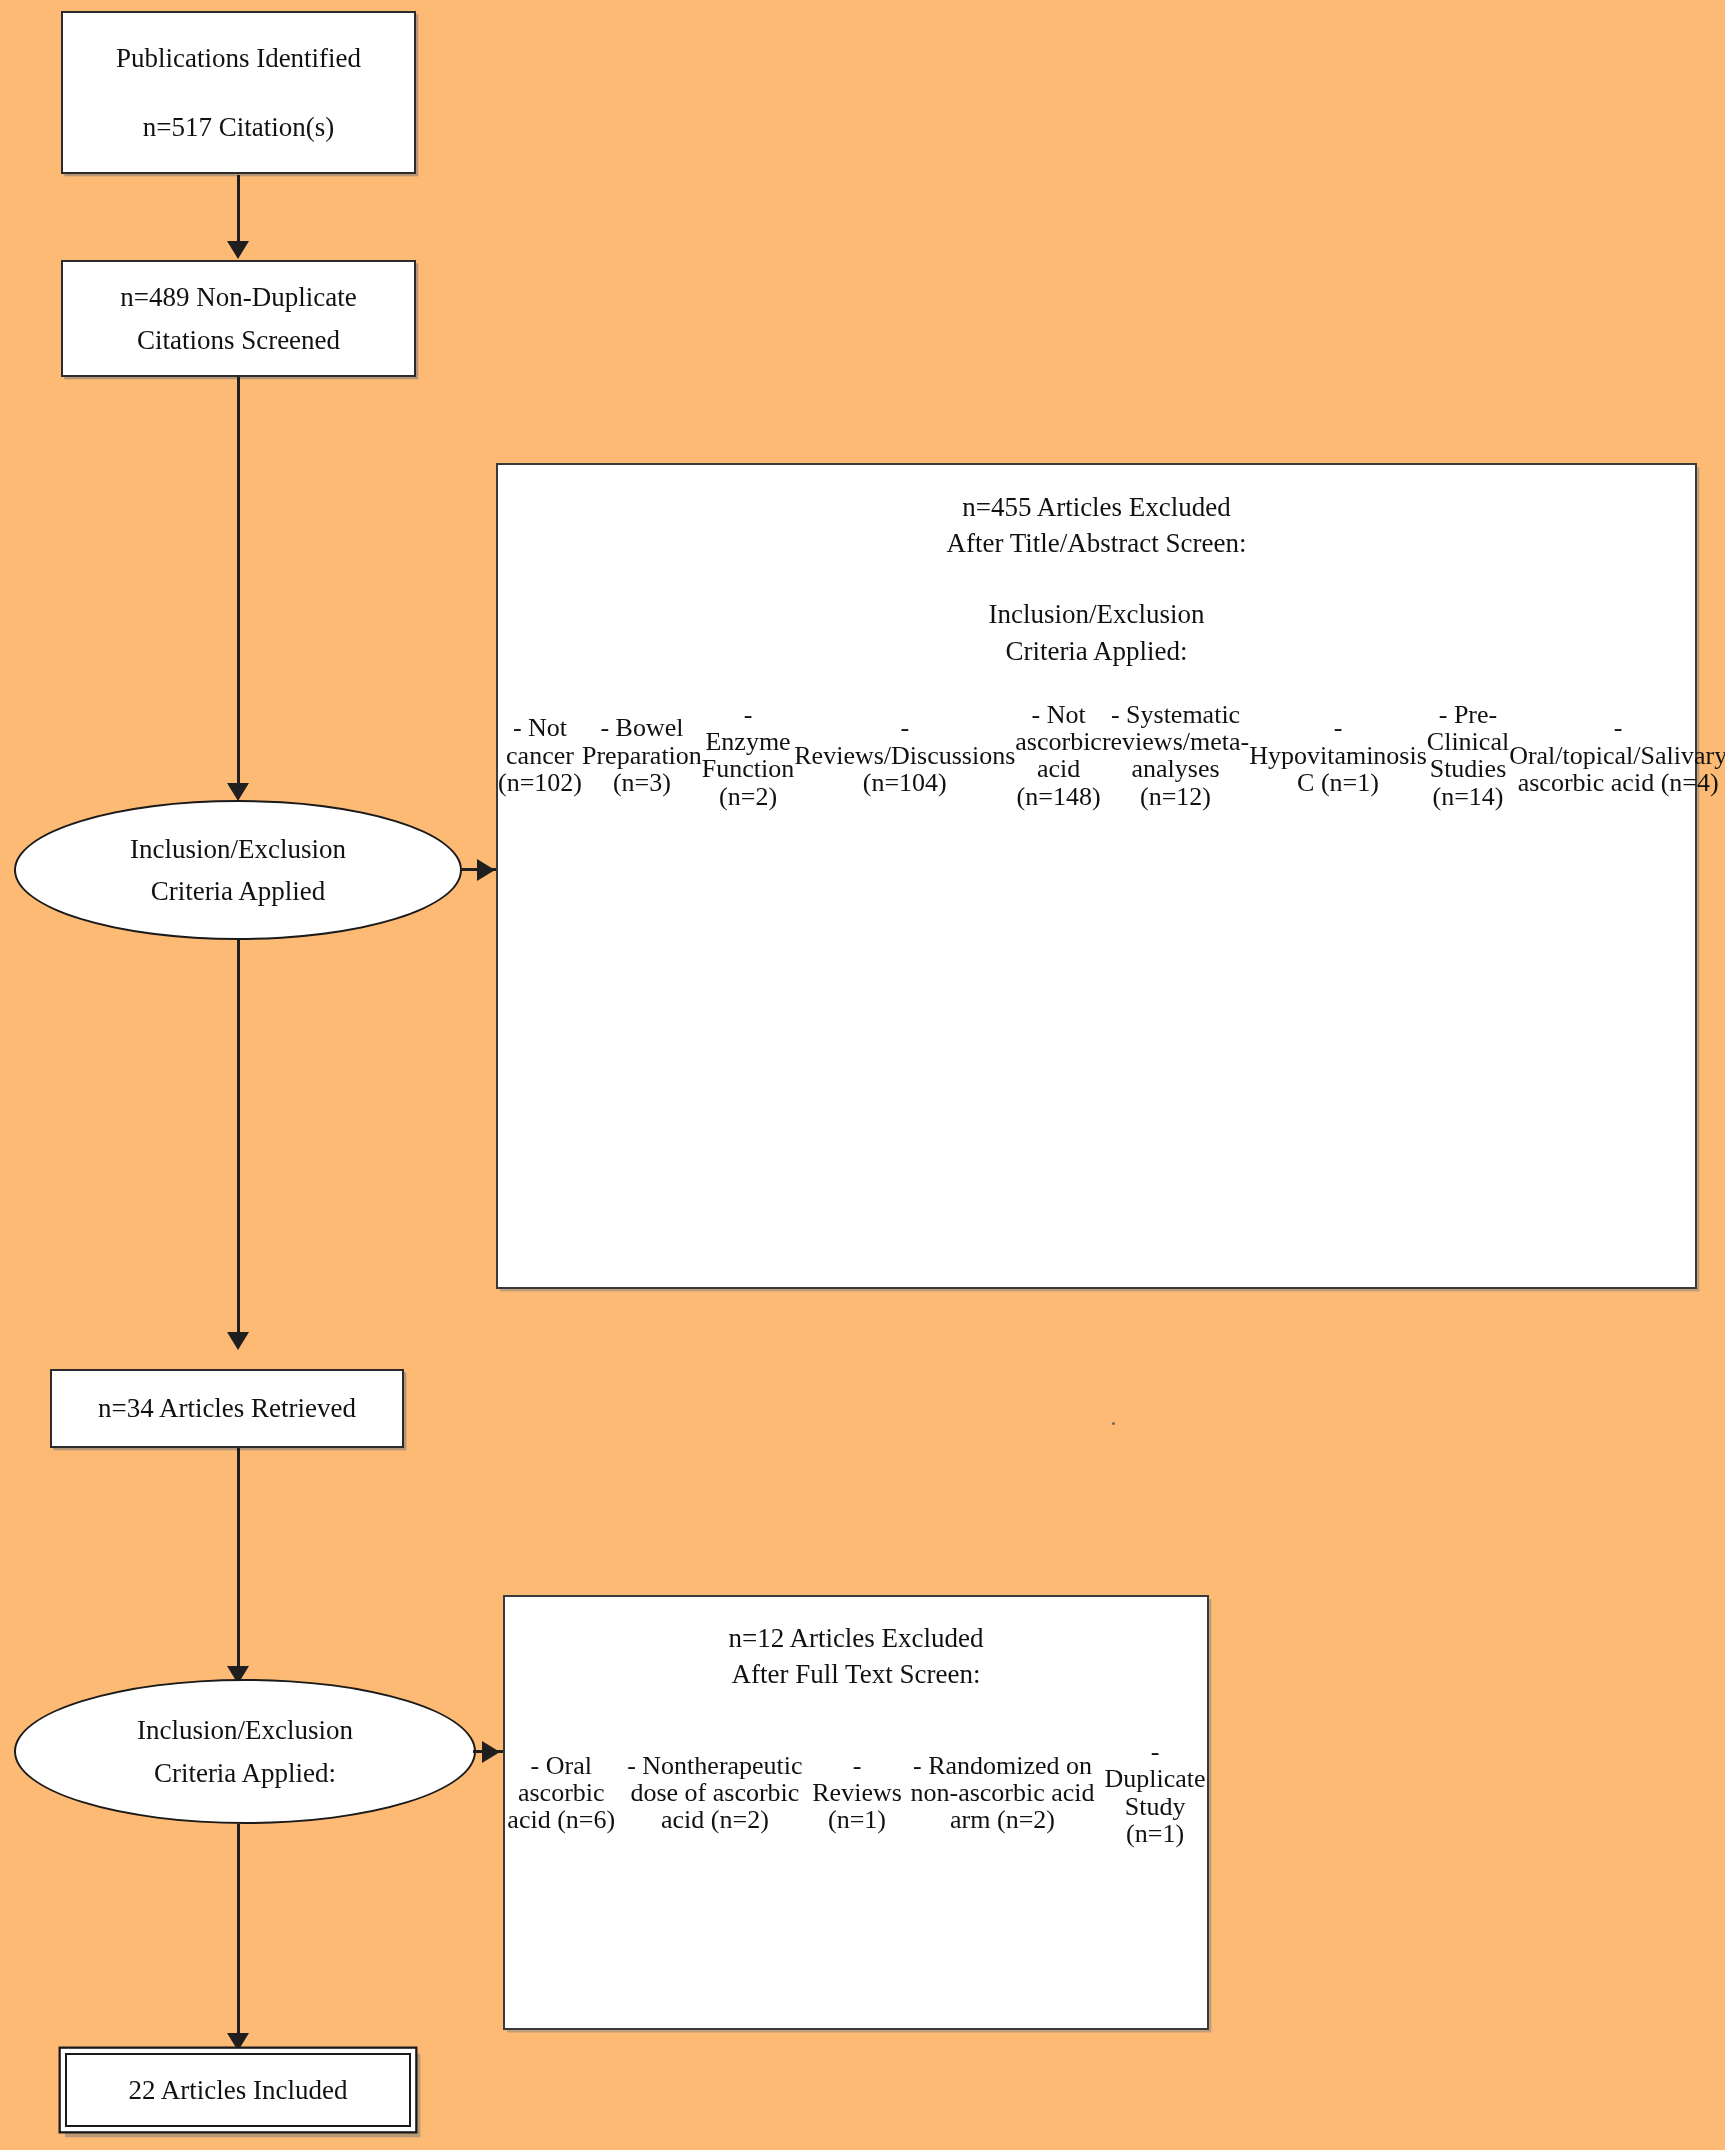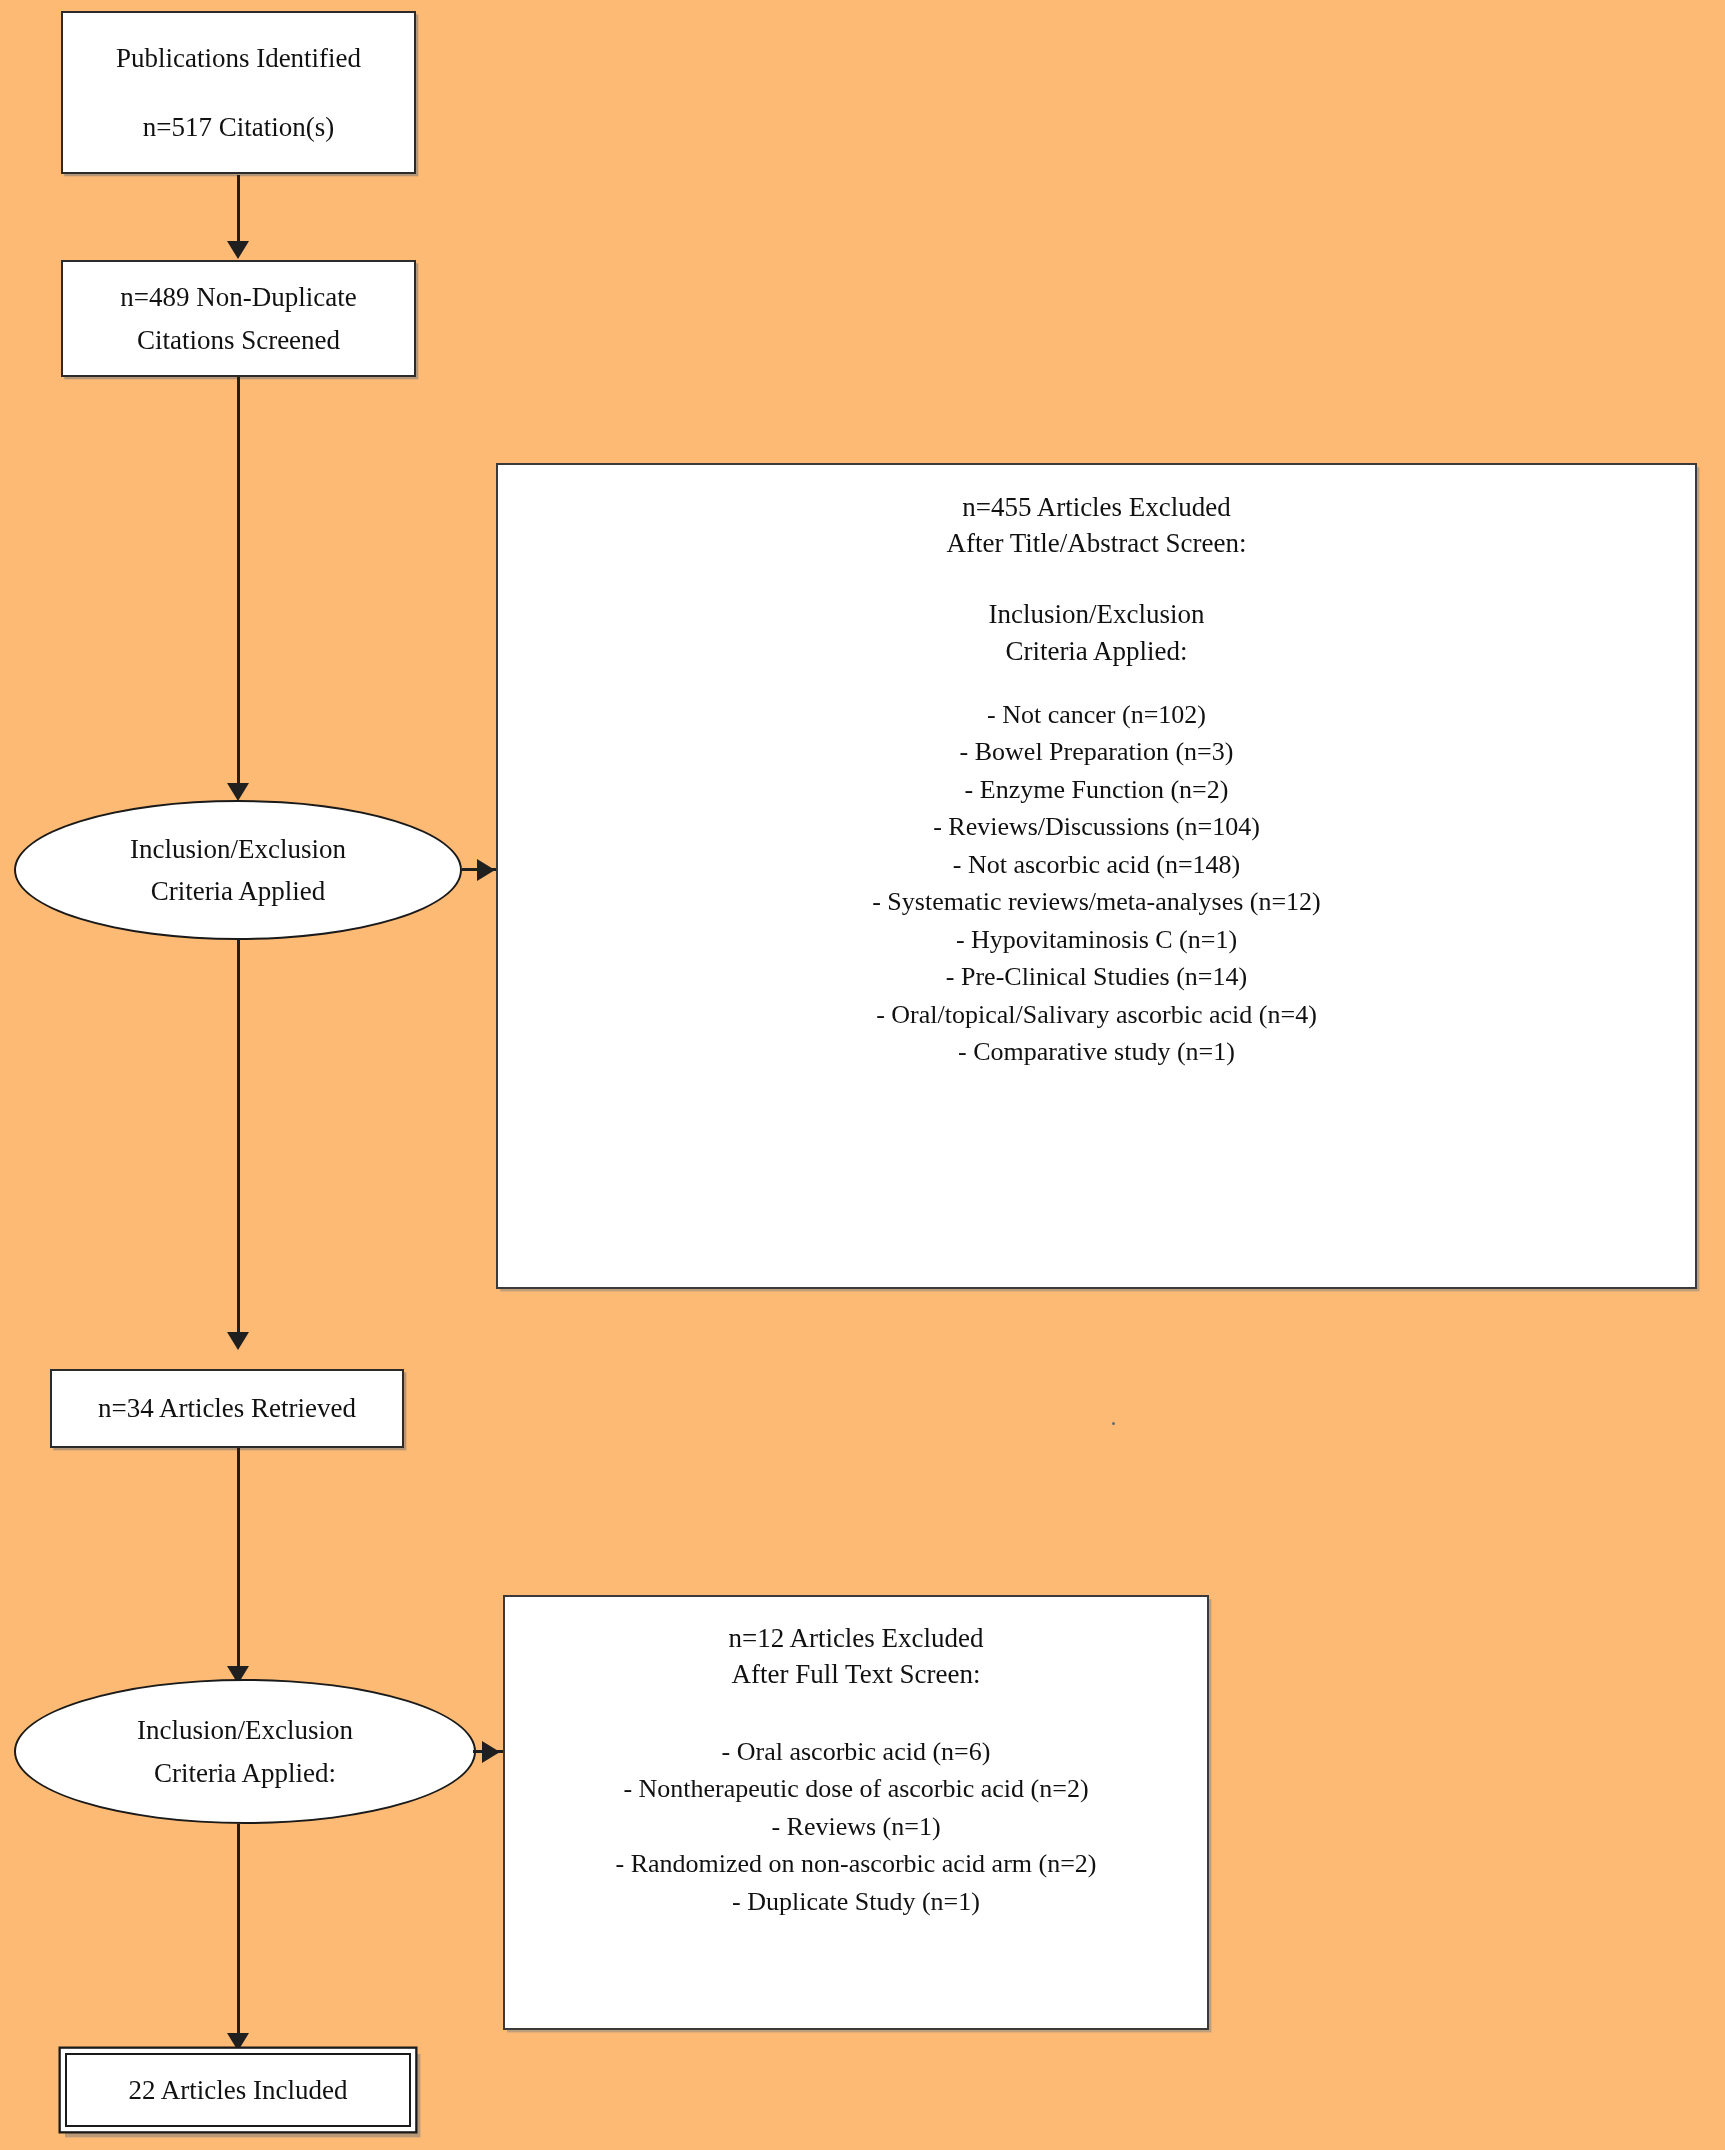--- a/index.html
+++ b/index.html
@@ -78,21 +78,21 @@
   }
   .speck {
     position: absolute;
     width: 3.3px;
     height: 3.3px;
     background: #6b6b6b;
     border-radius: 50%;
   }
   .crit-list {
     display: flex;
-    flex-direction: column;
+    flex-direction: row;
     align-items: center;
     width: 100%;
   }
   .crit-list > div { padding: 5.1px 0; }
   .hdr-block { display:flex; flex-direction:column; align-items:center; width:100%; }
   .hdr-block > div { padding: 4.2px 0; }
 </style>
 </head>
 <body>
 

